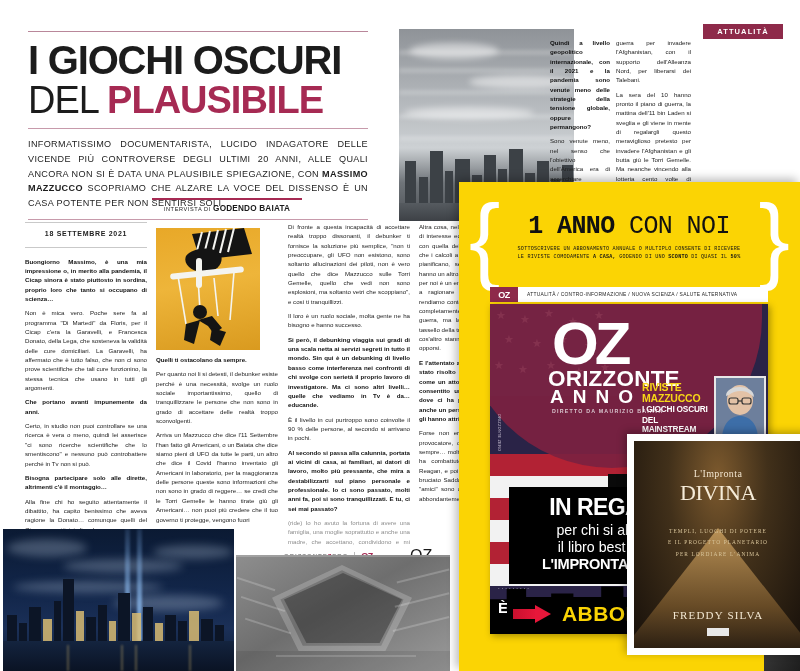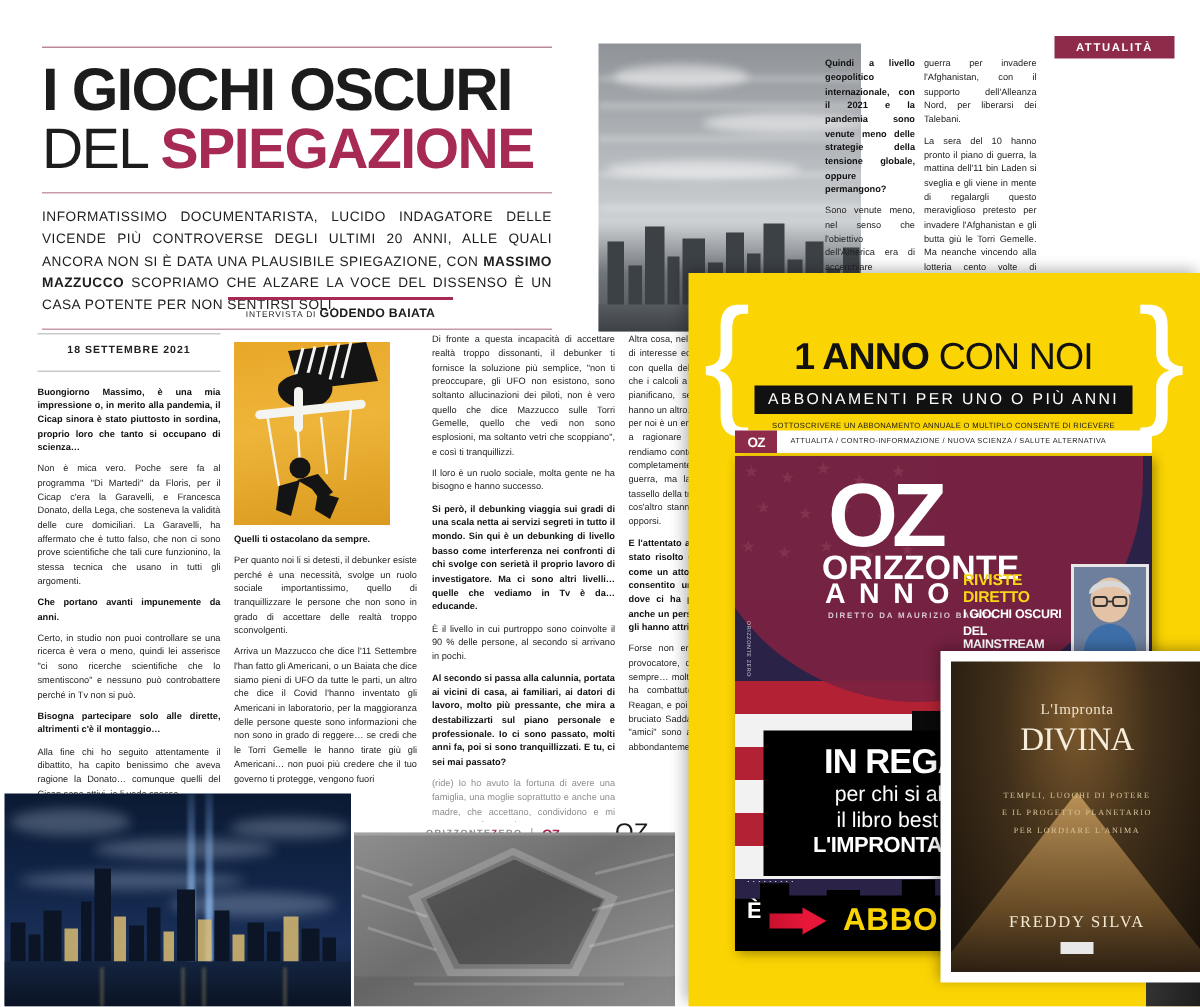--- a/index.html
+++ b/index.html
@@ -98,21 +98,21 @@
      display:flex;align-items:center;justify-content:flex-start;}
 
   
   .ad{position:absolute;left:459px;top:182px;width:341px;height:489px;
       background:#fbd404;box-shadow:-3px -3px 9px rgba(0,0,0,.28);overflow:hidden;}
 
   .brace{position:absolute;font-size:94px;line-height:1;color:#fff;font-weight:300;}
   .brace.l{left:10px;top:10px;}
   .brace.r{right:10px;top:10px;}
 
-  .ad-h{position:absolute;left:44px;top:42px;width:252px;text-align:center;}
+  .ad-h{position:absolute;left:44px;top:30px;width:252px;text-align:center;font-family:Liberation Mono, monospace;}
   .ad-h .t1{font-size:25px;letter-spacing:-.6px;color:#111;white-space:nowrap;}
   .ad-h .t1 b{font-weight:bold;}
   .ad-h .t1 span{font-weight:300;}
   .ad-h .t2{background:#111;color:#fff;font-size:10.5px;letter-spacing:1.6px;
      padding:3px 0 3.5px 0;margin-top:4px;white-space:nowrap;}
   .ad-h .t3{font-size:5.1px;line-height:1.55;letter-spacing:.22px;margin-top:5px;color:#151515;}
   .ad-h .t3 b{font-weight:bold;}
 
   .ozbar{position:absolute;left:31px;top:105px;width:278px;height:15px;background:#fff;
      display:flex;align-items:center;}
@@ -198,21 +198,21 @@
 <body>
 
 <div class="page">
 
   <div class="attualita">ATTUALITÀ</div>
 
   <div class="masthead">
     <div class="rule"></div>
     <div class="h1a">I GIOCHI OSCURI</div>
     <div class="h1b">
-      <span class="light">DEL </span><b>SPIEGAZIONE</b>
+      <span class="light">DEL </span><b>PLAUSIBILE</b>
     </div>
     <div class="rule thin"></div>
     <div class="deck">
       <span>INFORMATISSIMO DOCUMENTARISTA, LUCIDO INDAGATORE DELLE VICENDE PIÙ CONTROVERSE DEGLI ULTIMI 20 ANNI, ALLE QUALI ANCORA NON SI È DATA UNA PLAUSIBILE SPIEGAZIONE, CON </span><b>MASSIMO MAZZUCCO</b><span> SCOPRIAMO CHE ALZARE LA VOCE DEL DISSENSO È UN CASA POTENTE PER NON SENTIRSI SOLI.</span>
     </div>
     <div class="rule thin"></div>
   </div>
 
   <div class="byline-wrap">
     <div class="byline-rule"></div>
@@ -373,21 +373,20 @@
     <div class="pd" style="left:0;top:96px;width:214px;height:20px;opacity:.25"></div>
   </div>
 
   <div class="ad">
 
     <div class="brace l">{</div>
     <div class="brace r">}</div>
 
     <div class="ad-h">
       <div class="t1"><b>1 ANNO</b><span> CON NOI</span></div>
-      <div class="t2">ABBONAMENTI PER UNO O PIÙ ANNI</div>
       <div class="t3">
         <span>SOTTOSCRIVERE UN ABBONAMENTO ANNUALE O MULTIPLO CONSENTE DI RICEVERE</span><br>
         <span>LE RIVISTE COMODAMENTE </span><b>A CASA,</b><span> GODENDO DI UNO </span><b>SCONTO</b><span> DI QUASI IL </span><b>50%</b>
       </div>
     </div>
 
     <div class="ozbar">
       <div class="lg">OZ</div>
       <div class="tx">ATTUALITÀ / CONTRO-INFORMAZIONE / NUOVA SCIENZA / SALUTE ALTERNATIVA</div>
     </div>
@@ -415,21 +414,21 @@
       <div class="star" style="left:84px;top:62px">★</div>
         <div class="star" style="left:110px;top:58px">★</div>
       <div class="arc"></div>
       <div class="spine">ORIZZONTE ZERO</div>
       <div class="ozbig">OZ</div>
       <div class="orz">ORIZZONTE</div>
       <div class="zero">ANNO</div>
       <div class="dir">DIRETTO DA MAURIZIO BAIATA</div>
       <div class="mz">
         <div class="n">RIVISTE</div>
-        <div class="n">DIRETTO</div>
+        <div class="n">MAZZUCCO</div>
         <div class="s">I GIOCHI OSCURI</div>
         <div class="s">DEL MAINSTREAM</div>
       </div>
       <div class="portrait">
         <svg width="48" height="62" viewBox="0 0 48 62">
           <rect width="48" height="62" fill="#6d7f9c"></rect>
           <ellipse cx="24" cy="22" rx="13" ry="15" fill="#e3c2a6"></ellipse>
           <path d="M10 18 C10 6 38 6 38 19 L34 16 C30 12 18 12 13 17 Z" fill="#d8d8d8"></path>
           <rect x="13" y="20" width="9" height="6" rx="2" fill="none" stroke="#333" stroke-width="1.2"></rect>
           <rect x="26" y="20" width="9" height="6" rx="2" fill="none" stroke="#333" stroke-width="1.2"></rect>

